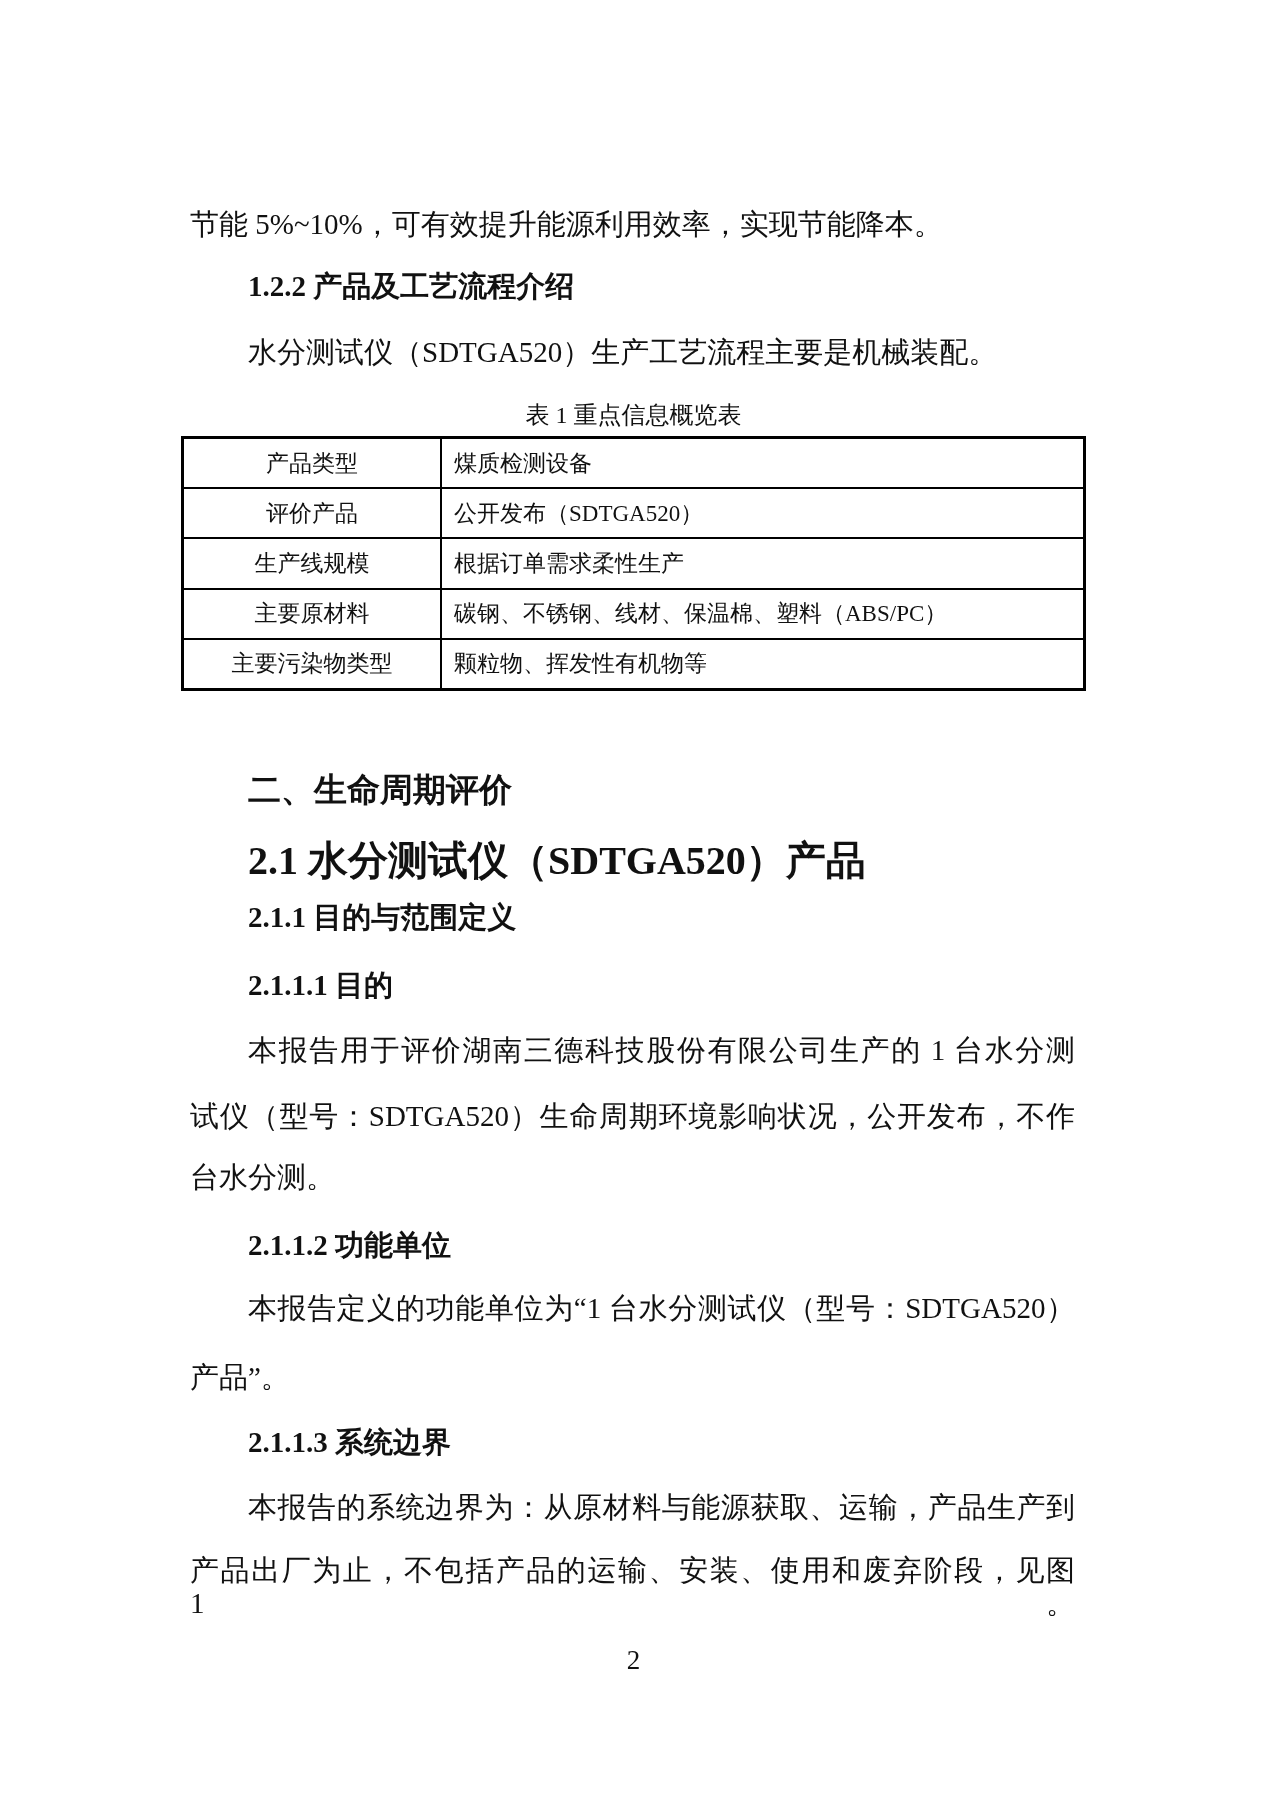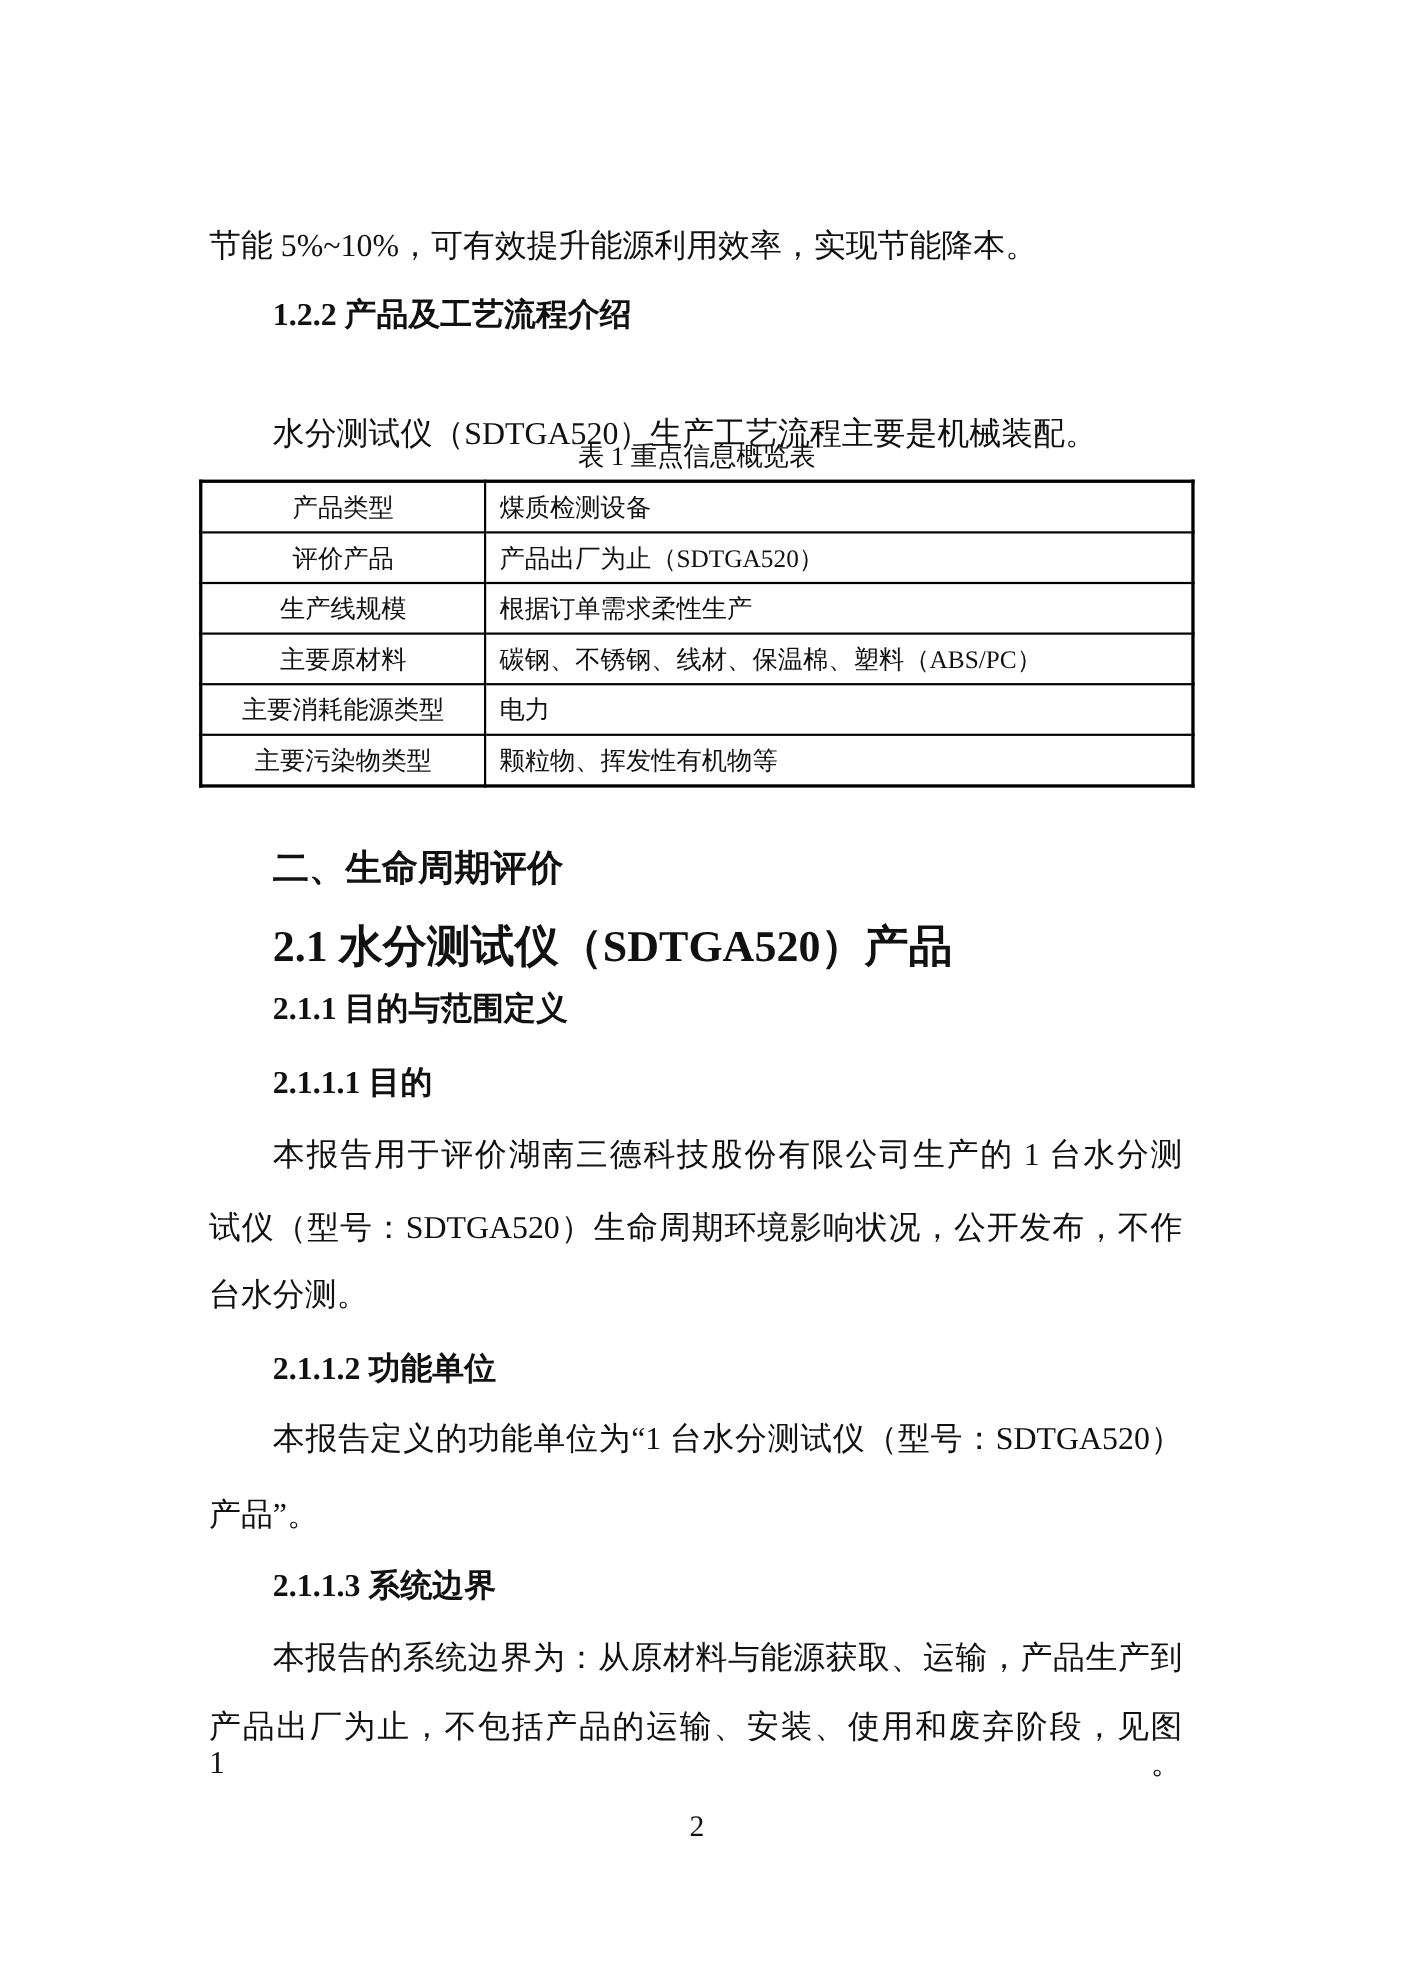--- a/index.html
+++ b/index.html
@@ -71,45 +71,41 @@
 </style>
 </head>
 <body>
 
 <div class="page">
 
   <div class="line" style="left:190px; top:208px;">节能 5%~10%，可有效提升能源利用效率，实现节能降本。</div>
 
   <div class="line heading" style="left:248px; top:270px;text-align:right;">1.2.2 产品及工艺流程介绍</div>
 
-  <div class="line" style="left:248px; top:336px;margin-top:43px;">水分测试仪（SDTGA520）生产工艺流程主要是机械装配。</div>
+  <div class="line" style="left:248px; top:336px;">水分测试仪（SDTGA520）生产工艺流程主要是机械装配。</div>
 
   <div class="caption">表 1 重点信息概览表</div>
 
   <table class="info-table">
     <tbody>
       <tr>
         <td class="lbl">产品类型</td>
         <td class="val">煤质检测设备</td>
       </tr>
       <tr>
         <td class="lbl">评价产品</td>
-        <td class="val">产品出厂为止（SDTGA520）</td>
+        <td class="val">公开发布（SDTGA520）</td>
       </tr>
       <tr>
         <td class="lbl">生产线规模</td>
         <td class="val">根据订单需求柔性生产</td>
       </tr>
       <tr>
         <td class="lbl">主要原材料</td>
         <td class="val">碳钢、不锈钢、线材、保温棉、塑料（ABS/PC）</td>
-      </tr>
-      <tr>
-        <td class="lbl">主要消耗能源类型</td>
-        <td class="val">电力</td>
       </tr>
       <tr>
         <td class="lbl">主要污染物类型</td>
         <td class="val">颗粒物、挥发性有机物等</td>
       </tr>
     </tbody>
   </table>
 
   <div class="line heading h-level1" style="left:248px; top:772px;text-align:right;">二、生命周期评价</div>
 

